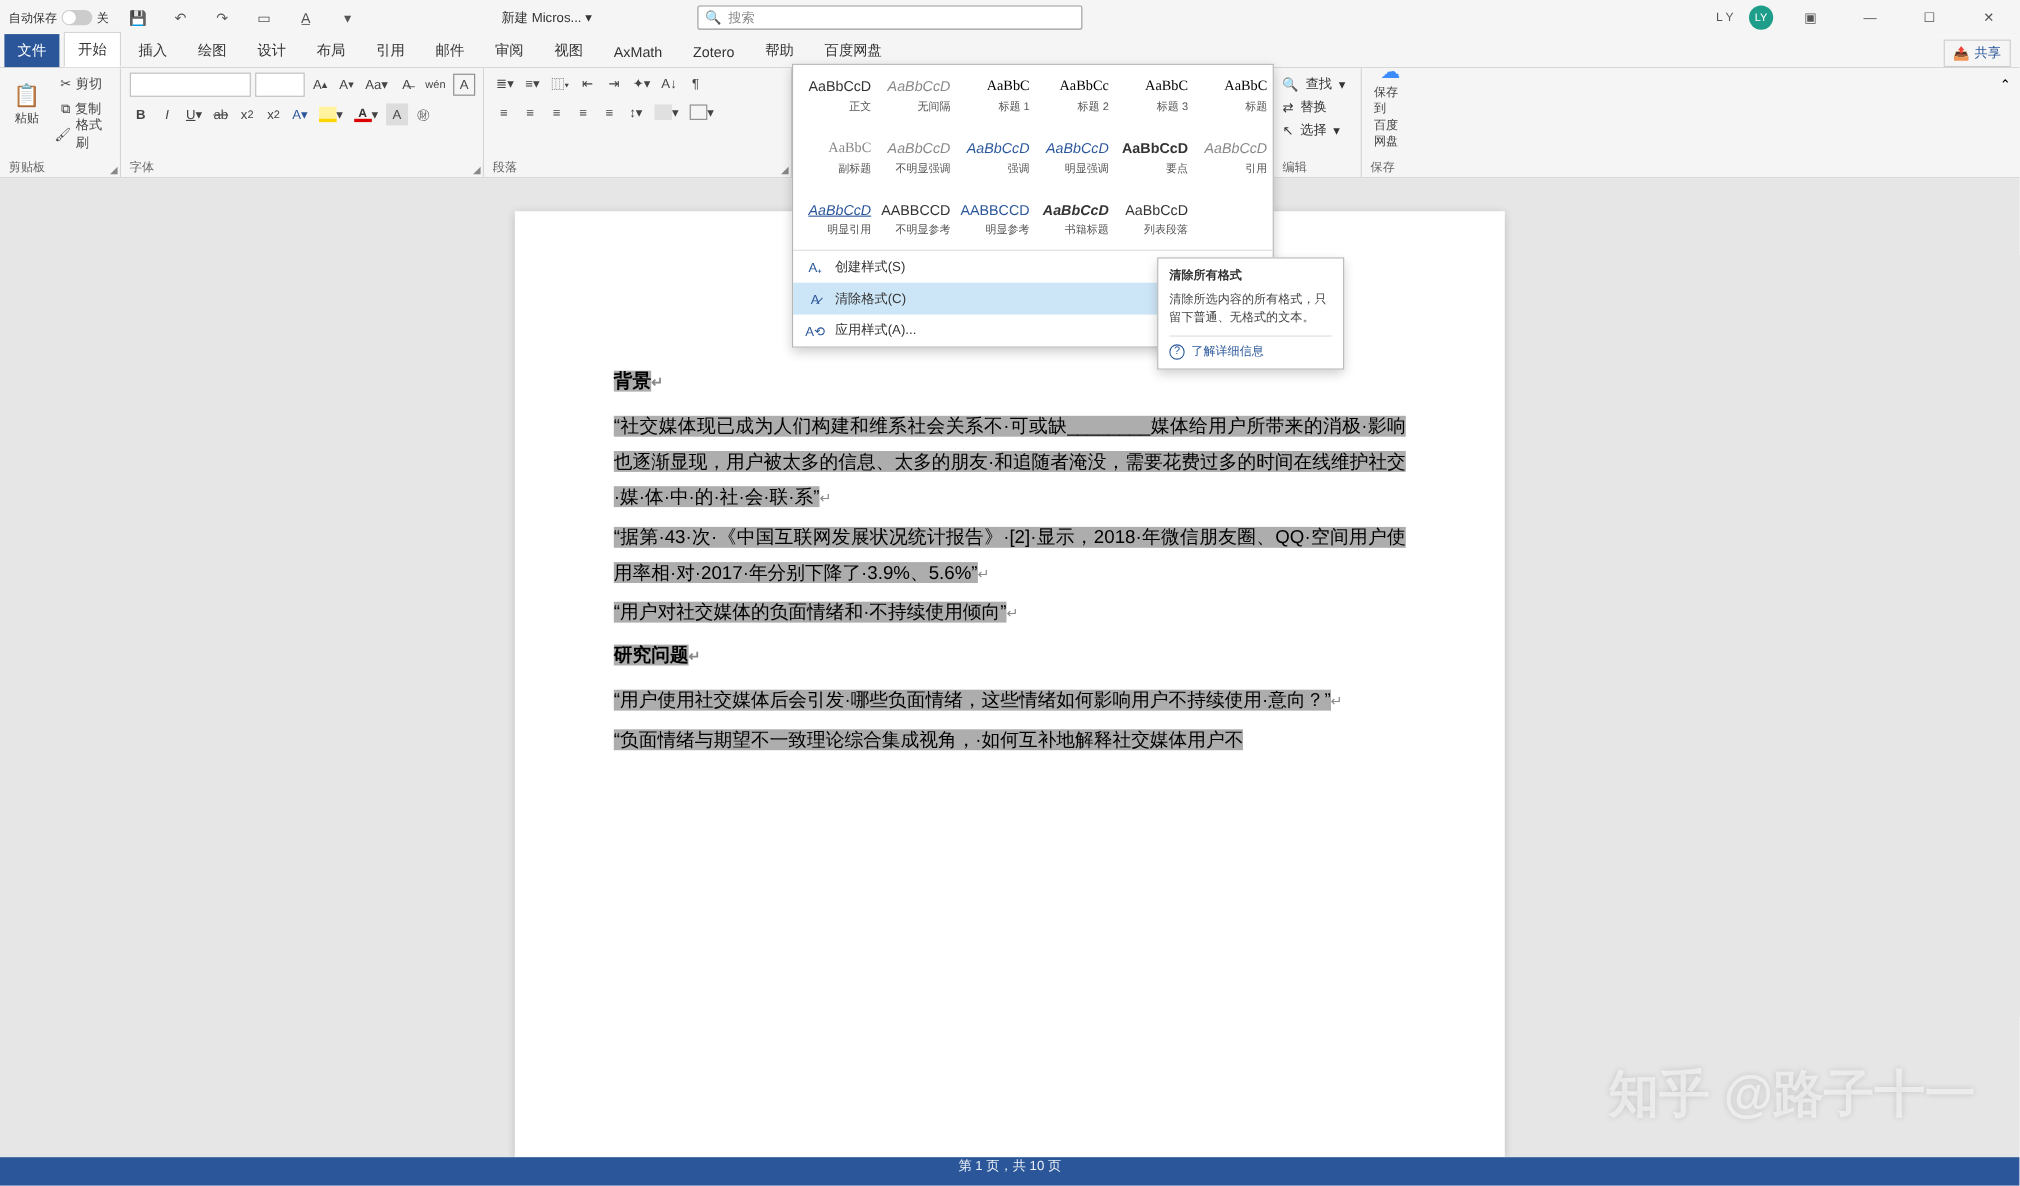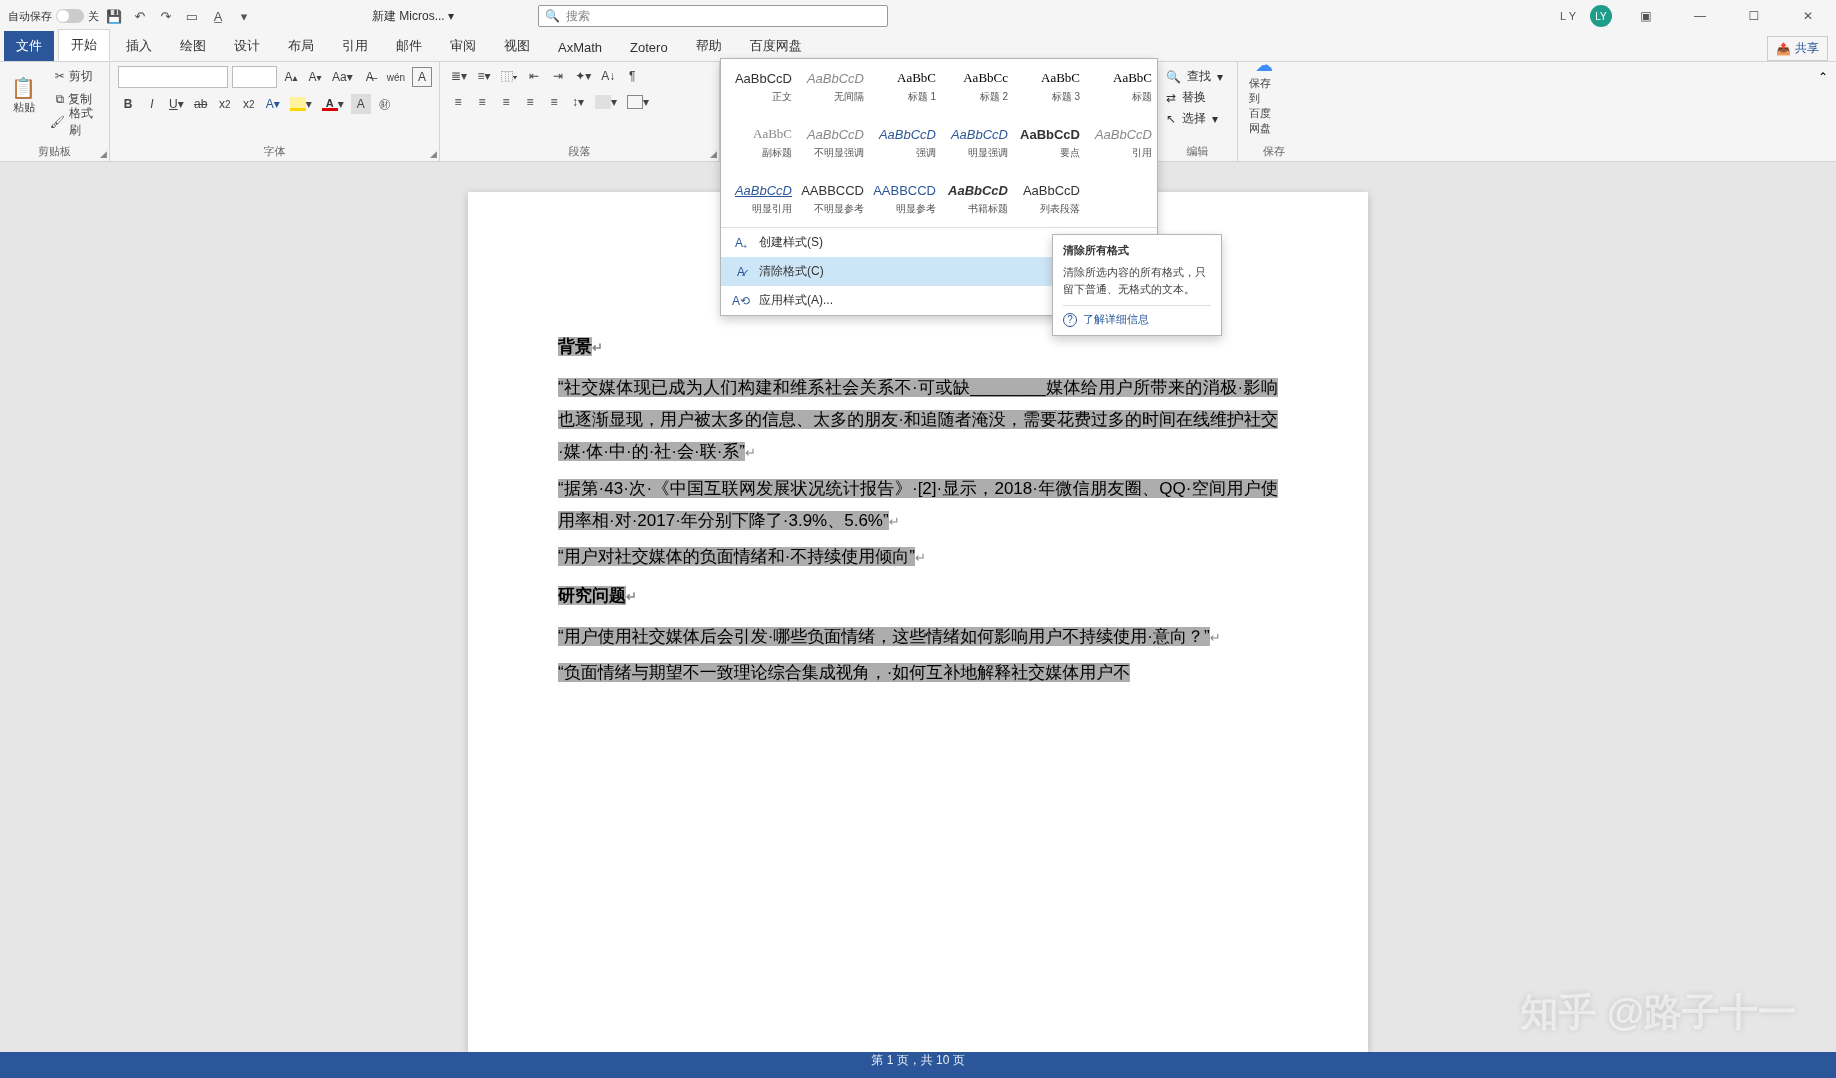--- a/index.html
+++ b/index.html
@@ -1,19 +1,19 @@
 <!DOCTYPE html>
 <html><head>
 <meta charset="utf-8">
 <style>
 * { margin:0; padding:0; box-sizing:border-box; font-family:"Microsoft YaHei","Segoe UI",sans-serif; }
 body { width:1836px; height:1078px; background:#fff; overflow:hidden; position:relative; font-size:12px; }
 
 
-.titlebar { height:32px; background:#f5f5f5; display:flex; align-items:center; padding:0 8px; gap:4px; }
+.titlebar { height:32px; background:#f5f5f5; display:flex; align-items:center; padding:0 8px; gap:16px; }
 .autosave { display:flex; align-items:center; gap:4px; font-size:11px; color:#333; }
 .toggle { width:28px; height:14px; border-radius:7px; background:#ccc; position:relative; }
 .toggle::after { content:""; position:absolute; width:12px; height:12px; background:#fff; border-radius:50%; top:1px; left:1px; }
 .qat-btn { width:22px; height:22px; display:flex; align-items:center; justify-content:center; color:#555; font-size:13px; }
 .qat-btn.save { color:#7b3fa0; }
 .doc-title { flex:0 0 auto; margin-left:113px; font-size:12px; color:#333; }
 .searchbar { width:350px; height:22px; border:1px solid #999; border-radius:2px; background:#fff; display:flex; align-items:center; padding:0 6px; margin-left:80px; color:#888; gap:6px; }
 .title-right { margin-left:auto; display:flex; align-items:center; gap:14px; }
 .user-initials { font-size:11px; color:#555; }
 .avatar { width:22px; height:22px; border-radius:50%; background:#1e9e8a; color:#fff; display:flex; align-items:center; justify-content:center; font-size:10px; }
@@ -23,21 +23,21 @@
 .tabs { height:30px; background:#f5f5f5; display:flex; align-items:flex-end; padding-left:4px; gap:4px; border-bottom:1px solid #d4d4d4; }
 .tab { padding:6px 12px; font-size:13px; color:#333; cursor:pointer; }
 .tab.file { background:#2b579a; color:#fff; }
 .tab.active { background:#fff; border:1px solid #d4d4d4; border-bottom:1px solid #fff; }
 .share { margin-left:auto; margin-right:8px; border:1px solid #ccc; padding:3px 8px; font-size:12px; color:#2b579a; display:flex; align-items:center; gap:4px; }
 
 
 .ribbon { height:100px; background:#f5f5f5; display:flex; border-bottom:1px solid #d4d4d4; }
 .group { border-right:1px solid #d4d4d4; padding:4px 8px 2px 8px; display:flex; flex-direction:column; position:relative; }
 .group-body { flex:1; display:flex; align-items:flex-start; gap:6px; }
-.group-label { text-align:center; font-size:11px; color:#666; padding-top:2px; position:relative; }
+.group-label { font-size:11px; color:#666; padding-top:2px; position:relative; }
 .launcher { position:absolute; right:2px; bottom:2px; font-size:9px; color:#888; }
 .col { display:flex; flex-direction:column; gap:3px; }
 .row { display:flex; align-items:center; gap:4px; }
 .rbtn { height:20px; min-width:20px; padding:0 3px; display:flex; align-items:center; justify-content:center; color:#444; font-size:12px; }
 .rbtn.big { height:58px; width:36px; flex-direction:column; font-size:11px; justify-content:center; }
 .font-combo { width:110px; height:22px; border:1px solid #bbb; background:#fff; }
 .size-combo { width:45px; height:22px; border:1px solid #bbb; background:#fff; }
 .hl { background:#fff3a0; width:16px; height:14px; display:inline-block; border-bottom:3px solid #ffd500; }
 .fcolor { width:16px; height:14px; display:inline-block; border-bottom:3px solid #d00; color:#333; font-weight:bold; font-size:11px; text-align:center; }
 .border-btn { width:16px; height:14px; border:1px solid #888; display:inline-block; }
@@ -86,21 +86,21 @@
 .ret { color:#888; font-size:13px; }
 
 
 .statusbar { position:absolute; bottom:0; left:0; right:0; height:26px; background:#2b579a; color:#fff; display:flex; align-items:center; font-size:12px; padding:0 10px; gap:18px;flex-direction:column; }
 .statusbar .right { margin-left:auto; display:flex; align-items:center; gap:16px;padding-left:26px; }
 .zoom-track { width:100px; height:3px; background:#5b7ab0; position:relative; }
 .zoom-thumb { position:absolute; width:8px; height:10px; background:#fff; top:-4px; left:62px; }
 .sbtn { opacity:.9; }
 
 
-.watermark { position:absolute; right:40px; bottom:40px; font-size:38px; color:rgba(255,255,255,.55); font-weight:bold; pointer-events:none; z-index:100; text-shadow:0 0 6px rgba(0,0,0,.15); }
+.watermark { position:absolute; right:40px; bottom:52px; font-size:46px; color:rgba(255,255,255,.55); font-weight:bold; pointer-events:none; z-index:100; text-shadow:0 0 6px rgba(0,0,0,.15); }
 </style>
 </head>
 <body>
 
 <div class="titlebar">
   <div class="autosave">
     <span>自动保存</span>
     <span class="toggle"></span>
     <span>关</span>
   </div>

